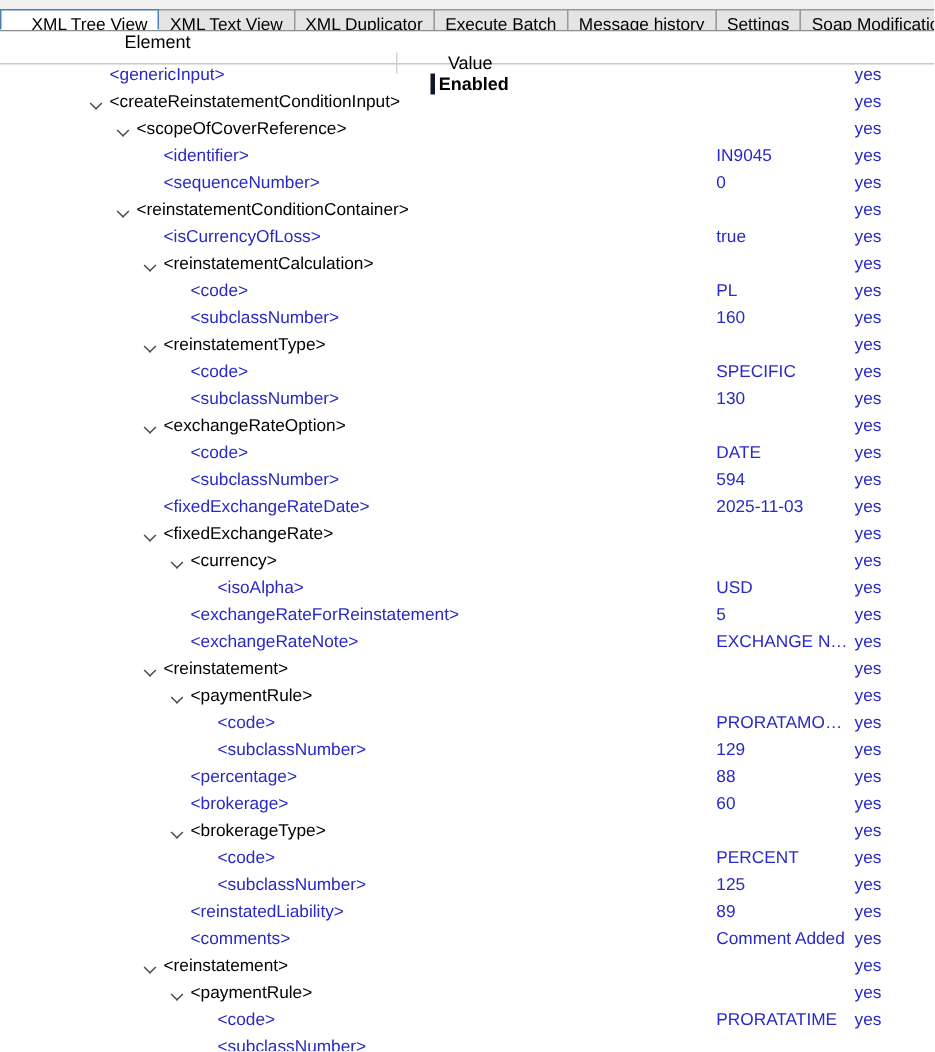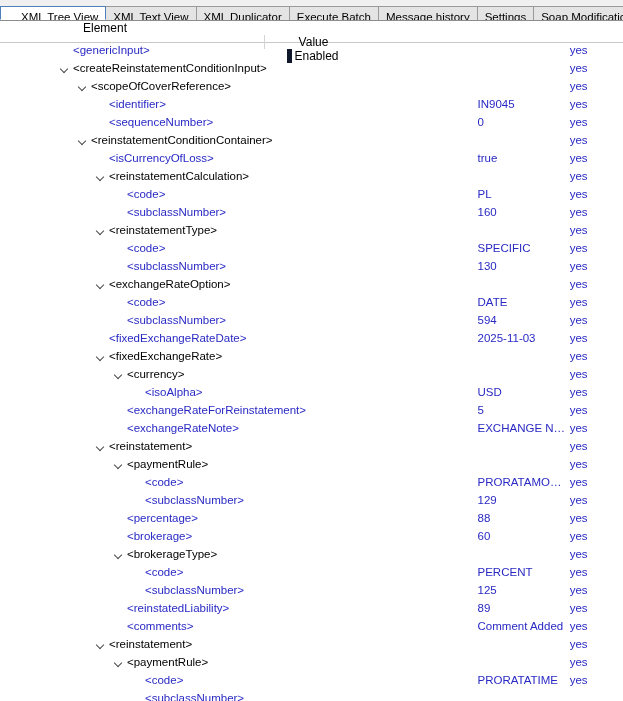--- a/index.html
+++ b/index.html
@@ -54,21 +54,21 @@
     height: 21px;
     align-items: center;
     background: #ffffff;
     border-bottom: 1px solid #c8c8c8;
     font-size: 12px;
     color: #000;
     flex-direction: column;
   }
   .col-element { width: 469px; padding-left: 6px; box-sizing: border-box; }
   .col-value   { width: 95px; padding-left: 3px; box-sizing: border-box; border-left: 1px solid #d4d4d4; text-align: center;}
-  .col-enabled { width: 50px; padding-left: 3px; box-sizing: border-box; border-left: 5px solid #0f172a;}
+  .col-enabled { width: 50px; padding-left: 3px; box-sizing: border-box; border-left: 3px solid #0f172a; font-weight: bold;}
 
   
   .tree {
     position: absolute;
     top: 41px;
     left: 0;
     right: 0;
     bottom: 0;
     overflow: hidden;
     margin-left: 20px;

